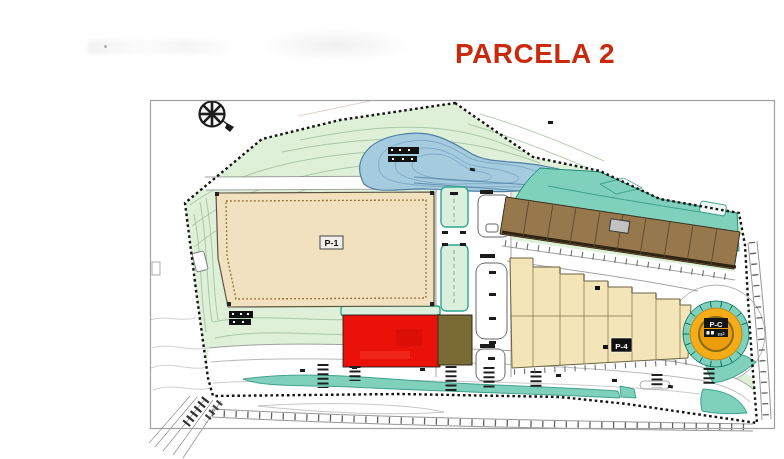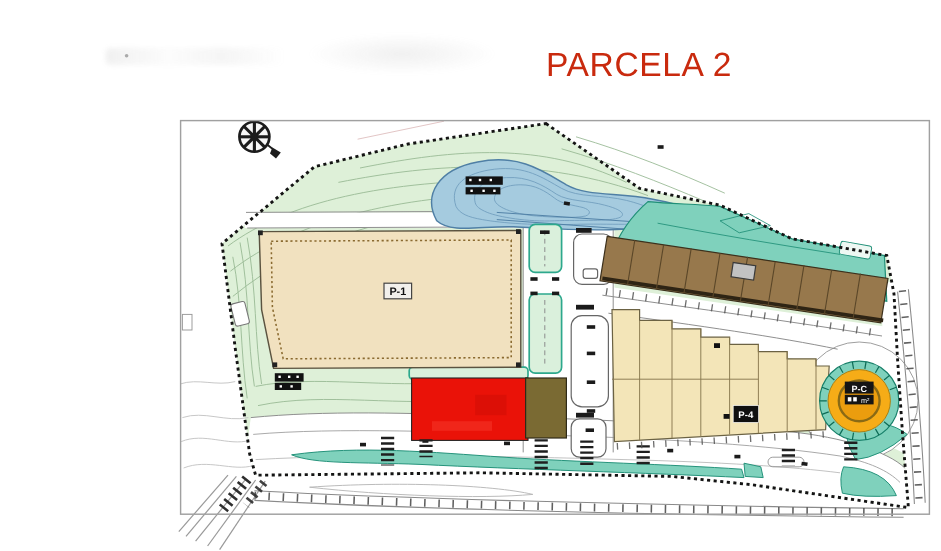--- a/index.html
+++ b/index.html
@@ -1,17 +1,17 @@
 <!DOCTYPE html>
 <html style="--title_red: #c92a0e; --frame_border: #a0a0a0; --site_green: #def0d8; --contour_green: #96b892; --pond_fill: #a5cbdf; --pond_line: #4f7fa5; --teal_fill: #7fd1bc; --teal_line: #1f8f77; --teal_strip_fill: #daf0dc; --teal_strip_border: #2da88d; --p1_fill: #f1e1bf; --p1_border: #5b5340; --red_fill: #ea1208; --olive_fill: #7a6a33; --brown_fill: #97784c; --brown_line: #5a4628; --cream_fill: #f3e5b8; --cream_line: #8a7a50; --circle_orange: #f6ac17; --circle_orange_inner: #eb9d0e; --road_gray: #8a8a8a; --ink: #141414;"><head>
 <meta charset="utf-8">
 <style>
   html,body{margin:0;padding:0;background:#fff;font-family:"Liberation Sans",sans-serif;}
   #canvas{position:relative;width:784px;height:459px;background:#fff;overflow:hidden;}
-  #plan-title{position:absolute;left:455px;top:38px;width:260px;font-size:28px;font-weight:normal;
+  #plan-title{position:absolute;left:455px;top:38px;width:260px;font-size:28px;font-weight:bold;
     letter-spacing:.5px;color:var(--title_red,#c92a0e);}
   .ghost{position:absolute;filter:blur(2px);opacity:.55;pointer-events:none;}
   #ghost1{left:88px;top:40px;width:150px;height:14px;border-radius:4px;
     background:linear-gradient(90deg,rgba(150,150,150,.25),rgba(200,200,200,.10) 35%,rgba(165,165,165,.20) 65%,rgba(200,200,200,0));}
   #ghost2{left:255px;top:28px;width:160px;height:34px;
     background:radial-gradient(ellipse at 50% 50%,rgba(165,165,165,.30),rgba(200,200,200,0) 70%);}
   #ghost-dot{position:absolute;left:104px;top:45px;width:3px;height:3px;border-radius:50%;background:#8a8a8a;opacity:.7;}
   svg text{font-family:"Liberation Sans",sans-serif;}
 </style>
 </head>

